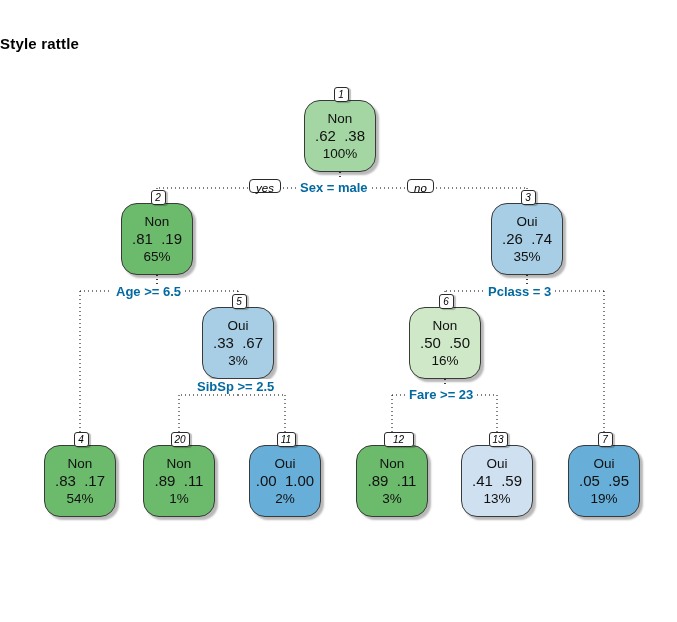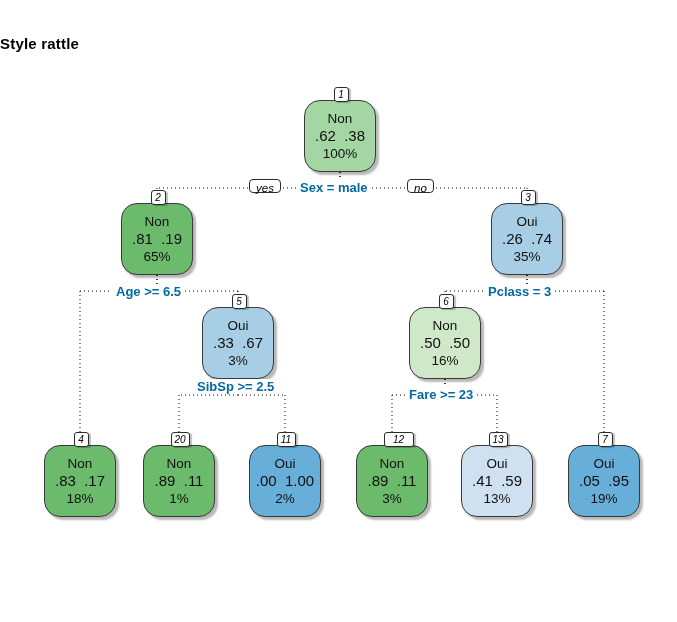--- a/index.html
+++ b/index.html
@@ -189,21 +189,21 @@
       <div class="node-tag" style="width: 15px; left: 231.5px; top: 294px;">5</div>
       <div class="node" style="left: 409px; top: 307px; background: rgb(207, 233, 200);">
         <div class="n-class">Non</div>
         <div class="n-probs">.50  .50</div>
         <div class="n-pct">16%</div>
       </div>
       <div class="node-tag" style="width: 15px; left: 438.5px; top: 294px;">6</div>
       <div class="node" style="left: 44px; top: 445px; background: rgb(108, 187, 108);">
         <div class="n-class">Non</div>
         <div class="n-probs">.83  .17</div>
-        <div class="n-pct">18%</div>
+        <div class="n-pct">54%</div>
       </div>
       <div class="node-tag" style="width: 15px; left: 73.5px; top: 432px;">4</div>
       <div class="node" style="left: 143px; top: 445px; background: rgb(108, 187, 108);">
         <div class="n-class">Non</div>
         <div class="n-probs">.89  .11</div>
         <div class="n-pct">1%</div>
       </div>
       <div class="node-tag" style="width: 19px; left: 170.5px; top: 432px;">20</div>
       <div class="node" style="left: 249px; top: 445px; background: rgb(103, 174, 216);">
         <div class="n-class">Oui</div>

